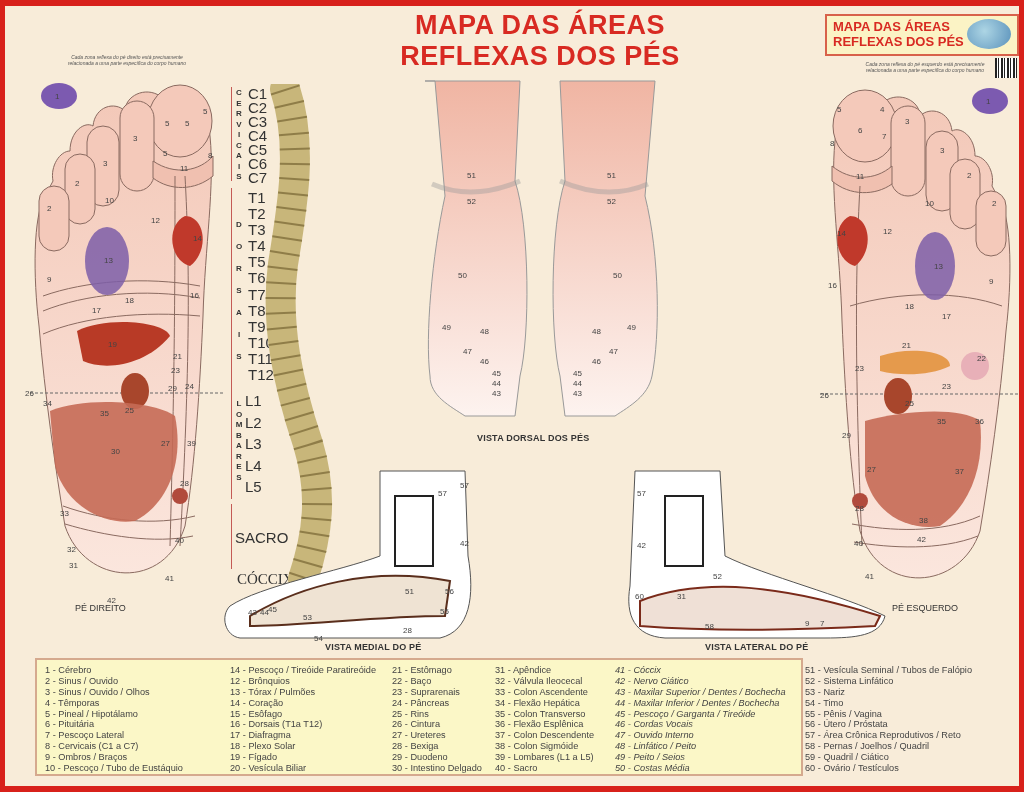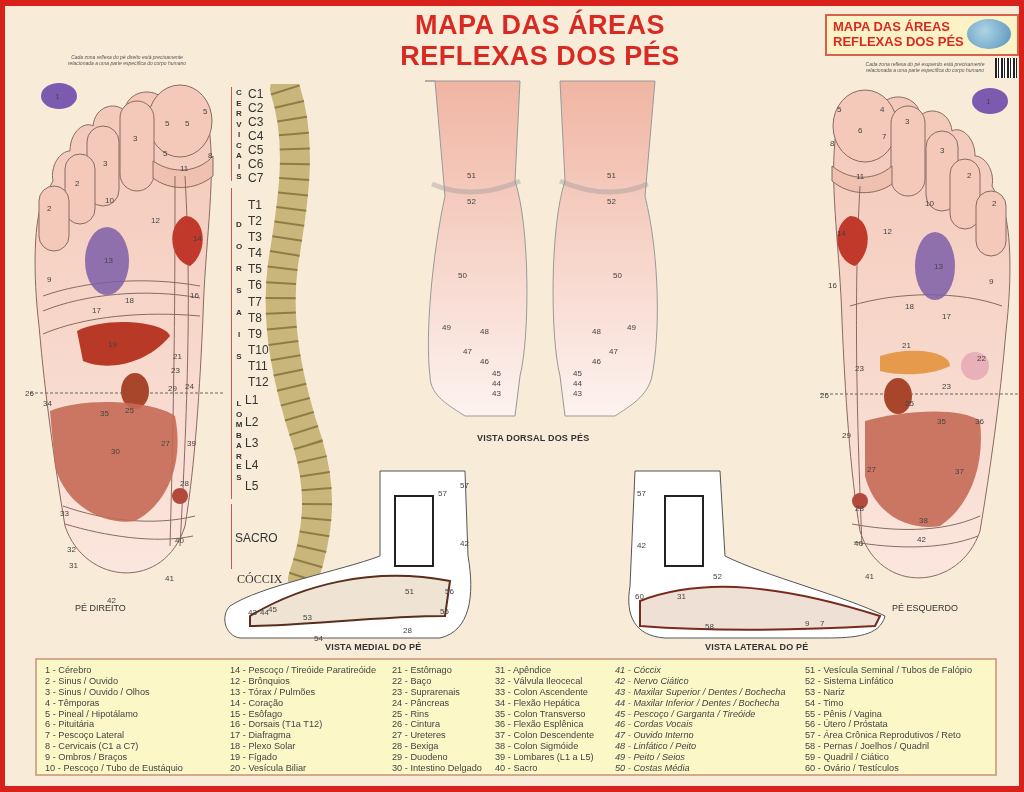--- a/index.html
+++ b/index.html
@@ -7,24 +7,24 @@
   .poster{position:absolute;left:0;top:0;width:1024px;height:792px;background:#f8ecd9;box-sizing:border-box;border:5px solid #d8211b;border-top-width:6px;border-bottom-width:6px;}
   .title{position:absolute;left:345px;top:4px;width:380px;text-align:center;color:#d82a22;font-weight:bold;font-size:27px;line-height:31px;letter-spacing:0.5px;}
   .logo-box{position:absolute;left:820px;top:8px;width:190px;height:38px;background:#fbf3c5;border:2px solid #d8614a;}
   .logo-text{position:absolute;left:6px;top:3px;color:#d82a22;font-weight:bold;font-size:13px;line-height:15px;}
   .logo-emblem{position:absolute;right:6px;top:3px;width:44px;height:30px;border-radius:50%;background:radial-gradient(circle at 40% 40%,#9fd0ea,#3c7fb8);opacity:.85;}
   .barcode{position:absolute;left:990px;top:52px;width:22px;height:20px;background:repeating-linear-gradient(90deg,#222 0 2px,#fff 2px 3px,#222 3px 4px,#fff 4px 6px);}
   .note{position:absolute;font-size:5px;line-height:6px;color:#555;font-style:italic;width:120px;text-align:center;}
   .foot-svg{position:absolute;}
   .num{font-family:"Liberation Sans",sans-serif;font-size:8px;fill:#444;}
   .vlabel{position:absolute;font-size:9px;font-weight:bold;color:#333;letter-spacing:.2px;}
-  .spine-lbl{position:absolute;font-size:12px;color:#333;line-height:14px;}
+  .spine-lbl{position:absolute;font-size:15px;color:#333;line-height:14px;}
   .vert-letters{position:absolute;font-size:8px;font-weight:bold;color:#333;line-height:10.5px;text-align:center;width:10px;}
   .bracket{position:absolute;border-left:1.5px solid #c45a55;}
-  .legend{position:absolute;left:30px;top:652px;width:962px;height:118px;background:#fbf7c7;border:2px solid #d5a98e;box-sizing:border-box;}
+  .legend{position:absolute;left:30px;top:652px;width:768px;height:118px;background:#fbf7c7;border:2px solid #d5a98e;box-sizing:border-box;}
   .legend-col{position:absolute;top:5px;font-size:9.2px;line-height:10.9px;color:#444;white-space:nowrap;}
   .legend-col div{height:10.9px;}
   .foot-caption{position:absolute;font-size:9px;color:#333;}
 </style>
 </head>
 <body>
 
 <div class="poster">
 
   <div class="title">
@@ -148,21 +148,21 @@
   <div class="bracket" style="left:226px;top:182px;height:200px;"></div>
   <div class="vert-letters" style="left:229px;top:208px;line-height:22px;">
     <div>D</div>
       <div>O</div>
       <div>R</div>
       <div>S</div>
       <div>A</div>
       <div>I</div>
       <div>S</div>
   </div>
-  <div class="spine-lbl" style="left:243px;top:191px;line-height:16.1px;">
+  <div class="spine-lbl" style="left:243px;top:184px;line-height:16.1px;">
     <div>T1</div>
       <div>T2</div>
       <div>T3</div>
       <div>T4</div>
       <div>T5</div>
       <div>T6</div>
       <div>T7</div>
       <div>T8</div>
       <div>T9</div>
       <div>T10</div>

